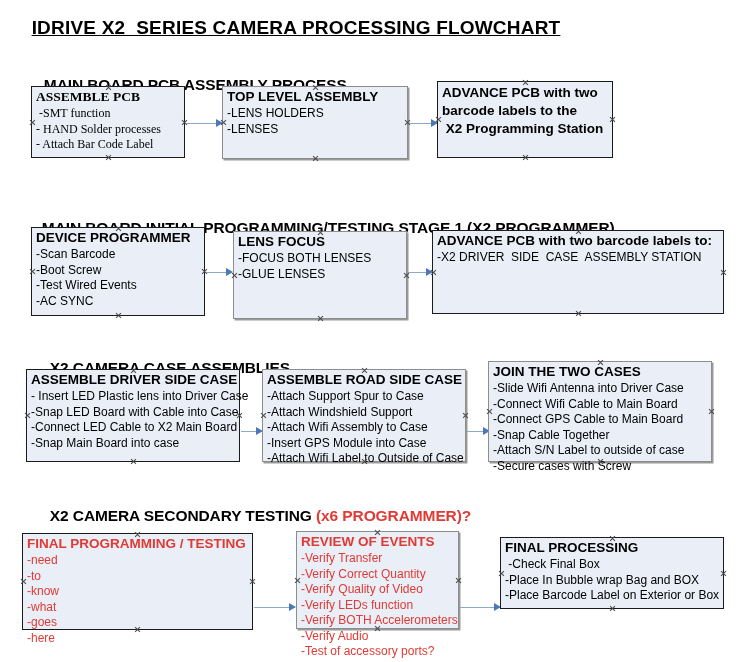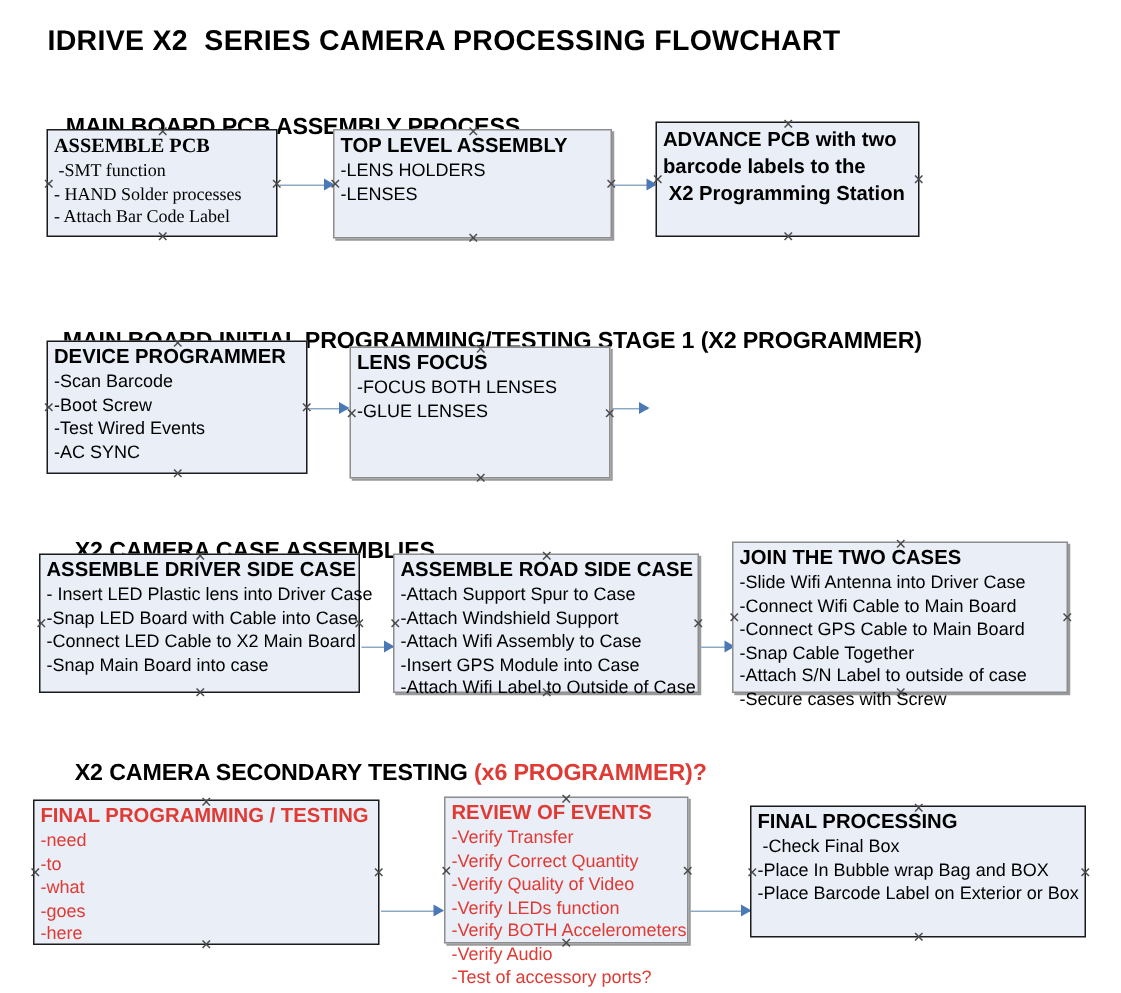--- a/index.html
+++ b/index.html
@@ -28,20 +28,21 @@
   .doc-title {
     position: absolute;
     left: 0;
     top: 17px;
     width: 592px;
     text-align: center;
     font-size: 19px;
     font-weight: bold;
     letter-spacing: 0.2px;
     white-space: pre;
+    text-decoration: underline;
   }
 
   .section-title {
     position: absolute;
     font-size: 15.5px;
     font-weight: bold;
     white-space: pre;
     letter-spacing: -0.1px;
   }
   .section-title .accent {
@@ -223,20 +224,30 @@
     <span class="handle" style="left:50%; top:100%;"></span>
     <span class="handle" style="left:0; top:50%;"></span>
     <span class="handle" style="left:100%; top:50%;"></span>
   </div>
 
   <div class="arrow" style="left:408px; top:271px; width:24px;">
     <span class="shaft"></span>
     <span class="head"></span>
   </div>
 
+  <div class="node" style="left:432px; top:230px; width:292px; height:84px;">
+    <div class="body">
+      <div class="nd-title">ADVANCE PCB with two barcode labels to:</div>
+      <div class="nd-line">-X2 DRIVER  SIDE  CASE  ASSEMBLY STATION</div>
+    </div>
+    <span class="handle" style="left:50%; top:0;"></span>
+    <span class="handle" style="left:50%; top:100%;"></span>
+    <span class="handle" style="left:0; top:50%;"></span>
+    <span class="handle" style="left:100%; top:50%;"></span>
+  </div>
 
   <div class="section-title" style="left:33px; top:341px;">
     <span>X2 CAMERA CASE ASSEMBLIES</span>
   </div>
 
   <div class="node" style="left:26px; top:369px; width:214px; height:93px;">
     <div class="body">
       <div class="nd-title">ASSEMBLE DRIVER SIDE CASE</div>
       <div class="nd-line">- Insert LED Plastic lens into Driver Case</div>
       <div class="nd-line">-Snap LED Board with Cable into Case</div>
@@ -292,20 +303,21 @@
 
   <div class="section-title" style="left:33px; top:489px;">
     <span>X2 CAMERA SECONDARY TESTING </span><span class="accent">(x6 PROGRAMMER)?</span>
   </div>
 
   <div class="node red" style="left:22px; top:533px; width:231px; height:97px;">
     <div class="body">
       <div class="nd-title">FINAL PROGRAMMING / TESTING</div>
       <div class="nd-line">-need</div>
       <div class="nd-line">-to</div>
+      <div class="nd-line">-know</div>
       <div class="nd-line">-what</div>
       <div class="nd-line">-goes</div>
       <div class="nd-line">-here</div>
     </div>
     <span class="handle" style="left:50%; top:0;"></span>
     <span class="handle" style="left:50%; top:100%;"></span>
     <span class="handle" style="left:0; top:50%;"></span>
     <span class="handle" style="left:100%; top:50%;"></span>
   </div>
 
@@ -329,21 +341,21 @@
     <span class="handle" style="left:50%; top:100%;"></span>
     <span class="handle" style="left:0; top:50%;"></span>
     <span class="handle" style="left:100%; top:50%;"></span>
   </div>
 
   <div class="arrow" style="left:460px; top:606px; width:40px;">
     <span class="shaft"></span>
     <span class="head"></span>
   </div>
 
-  <div class="node" style="left:500px; top:537px; width:224px; height:88px;">
+  <div class="node" style="left:500px; top:537px; width:224px; height:72px;">
     <div class="body">
       <div class="nd-title">FINAL PROCESSING</div>
       <div class="nd-line"> -Check Final Box</div>
       <div class="nd-line">-Place In Bubble wrap Bag and BOX</div>
       <div class="nd-line">-Place Barcode Label on Exterior or Box</div>
     </div>
     <span class="handle" style="left:50%; top:0;"></span>
     <span class="handle" style="left:50%; top:100%;"></span>
     <span class="handle" style="left:0; top:50%;"></span>
     <span class="handle" style="left:100%; top:50%;"></span>

